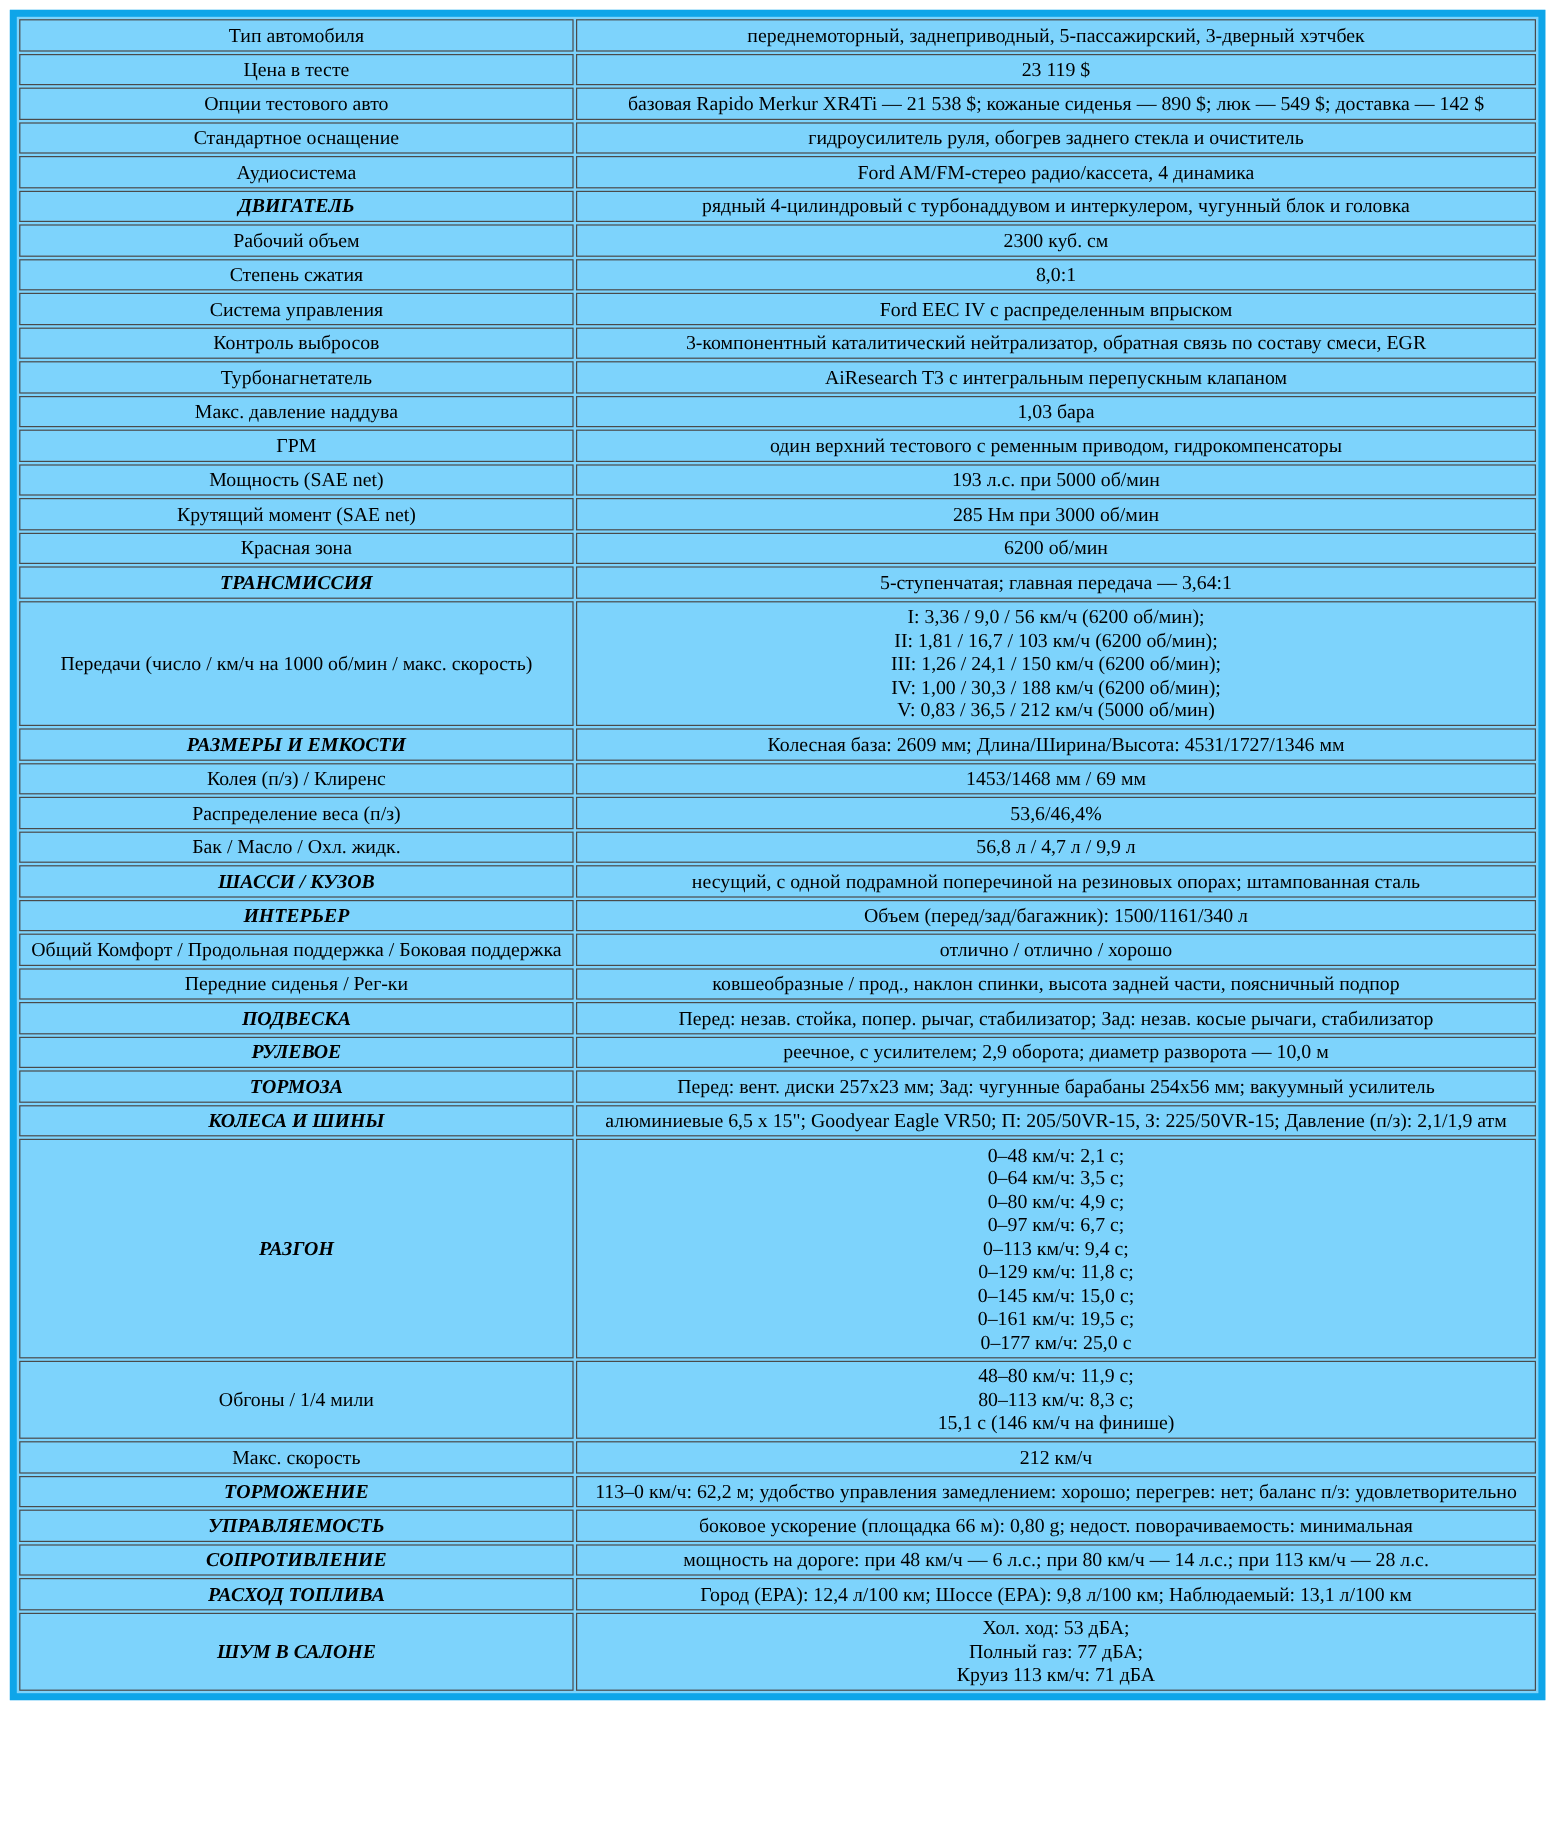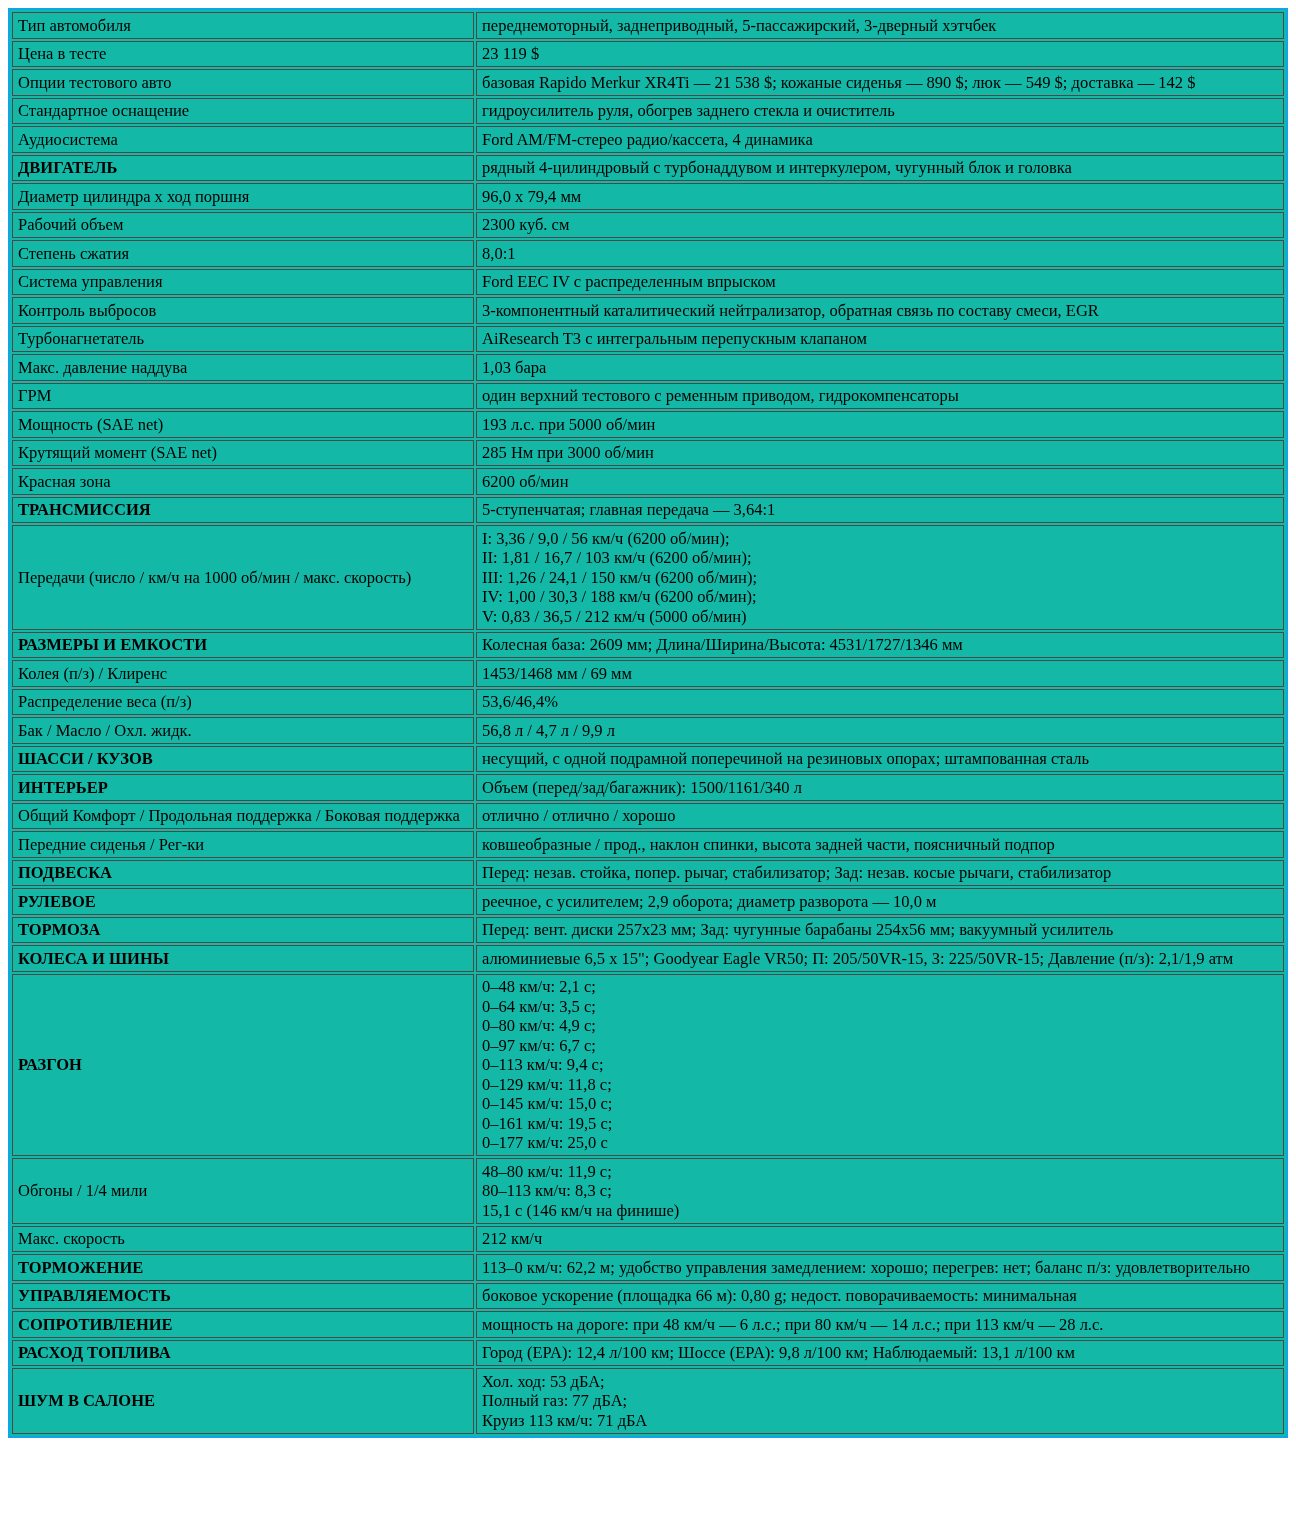--- a/index.html
+++ b/index.html
@@ -10,35 +10,37 @@
   body {
     margin: 8px;
     font-family: "Liberation Serif", "DejaVu Serif", serif;
     color: #000000;
   }
   table.spec {
     width: 1280px;
     table-layout: fixed;
     border-collapse: separate;
     border-spacing: 2px;
-    border: 2px solid #0ea5e9;
-    background: #14b8a6;
+    border: 6px solid #0ea5e9;
+    background: #7dd3fc;
+    text-align: center;
   }
   col.c-label { width: 462px; }
   td {
     border: 1px solid #4a4a4a;
     padding: 2.5px 5px;
     font-size: 16.5px;
     line-height: 19.5px;
     vertical-align: middle;
     white-space: pre-line;
     overflow: hidden;
   }
   tr.section td.label {
     font-weight: bold;
+    font-style: italic;
   }
 </style>
 </head>
 <body>
 
 <table class="spec">
   <colgroup>
     <col class="c-label">
     <col class="c-value">
   </colgroup>
@@ -61,24 +63,20 @@
   </tr>
       <tr>
     <td class="label">Аудиосистема</td>
     <td class="value">Ford AM/FM-стерео радио/кассета, 4 динамика</td>
   </tr>
       <tr class="section">
     <td class="label">ДВИГАТЕЛЬ</td>
     <td class="value">рядный 4-цилиндровый с турбонаддувом и интеркулером, чугунный блок и головка</td>
   </tr>
       <tr>
-    <td class="label">Диаметр цилиндра x ход поршня</td>
-    <td class="value">96,0 x 79,4 мм</td>
-  </tr>
-      <tr>
     <td class="label">Рабочий объем</td>
     <td class="value">2300 куб. см</td>
   </tr>
       <tr>
     <td class="label">Степень сжатия</td>
     <td class="value">8,0:1</td>
   </tr>
       <tr>
     <td class="label">Система управления</td>
     <td class="value">Ford EEC IV с распределенным впрыском</td>

